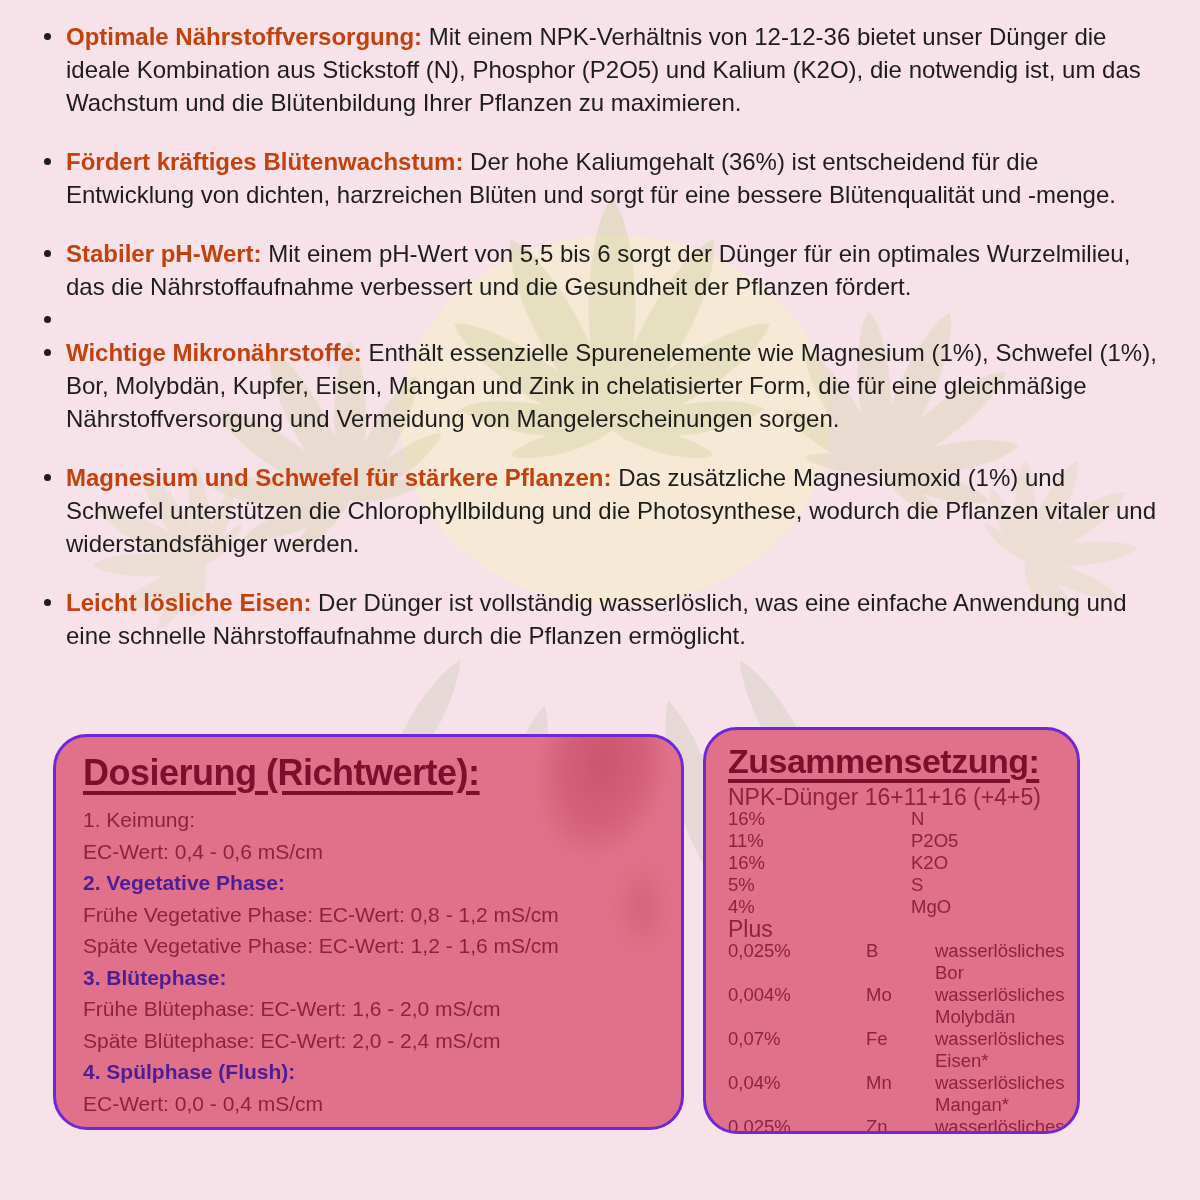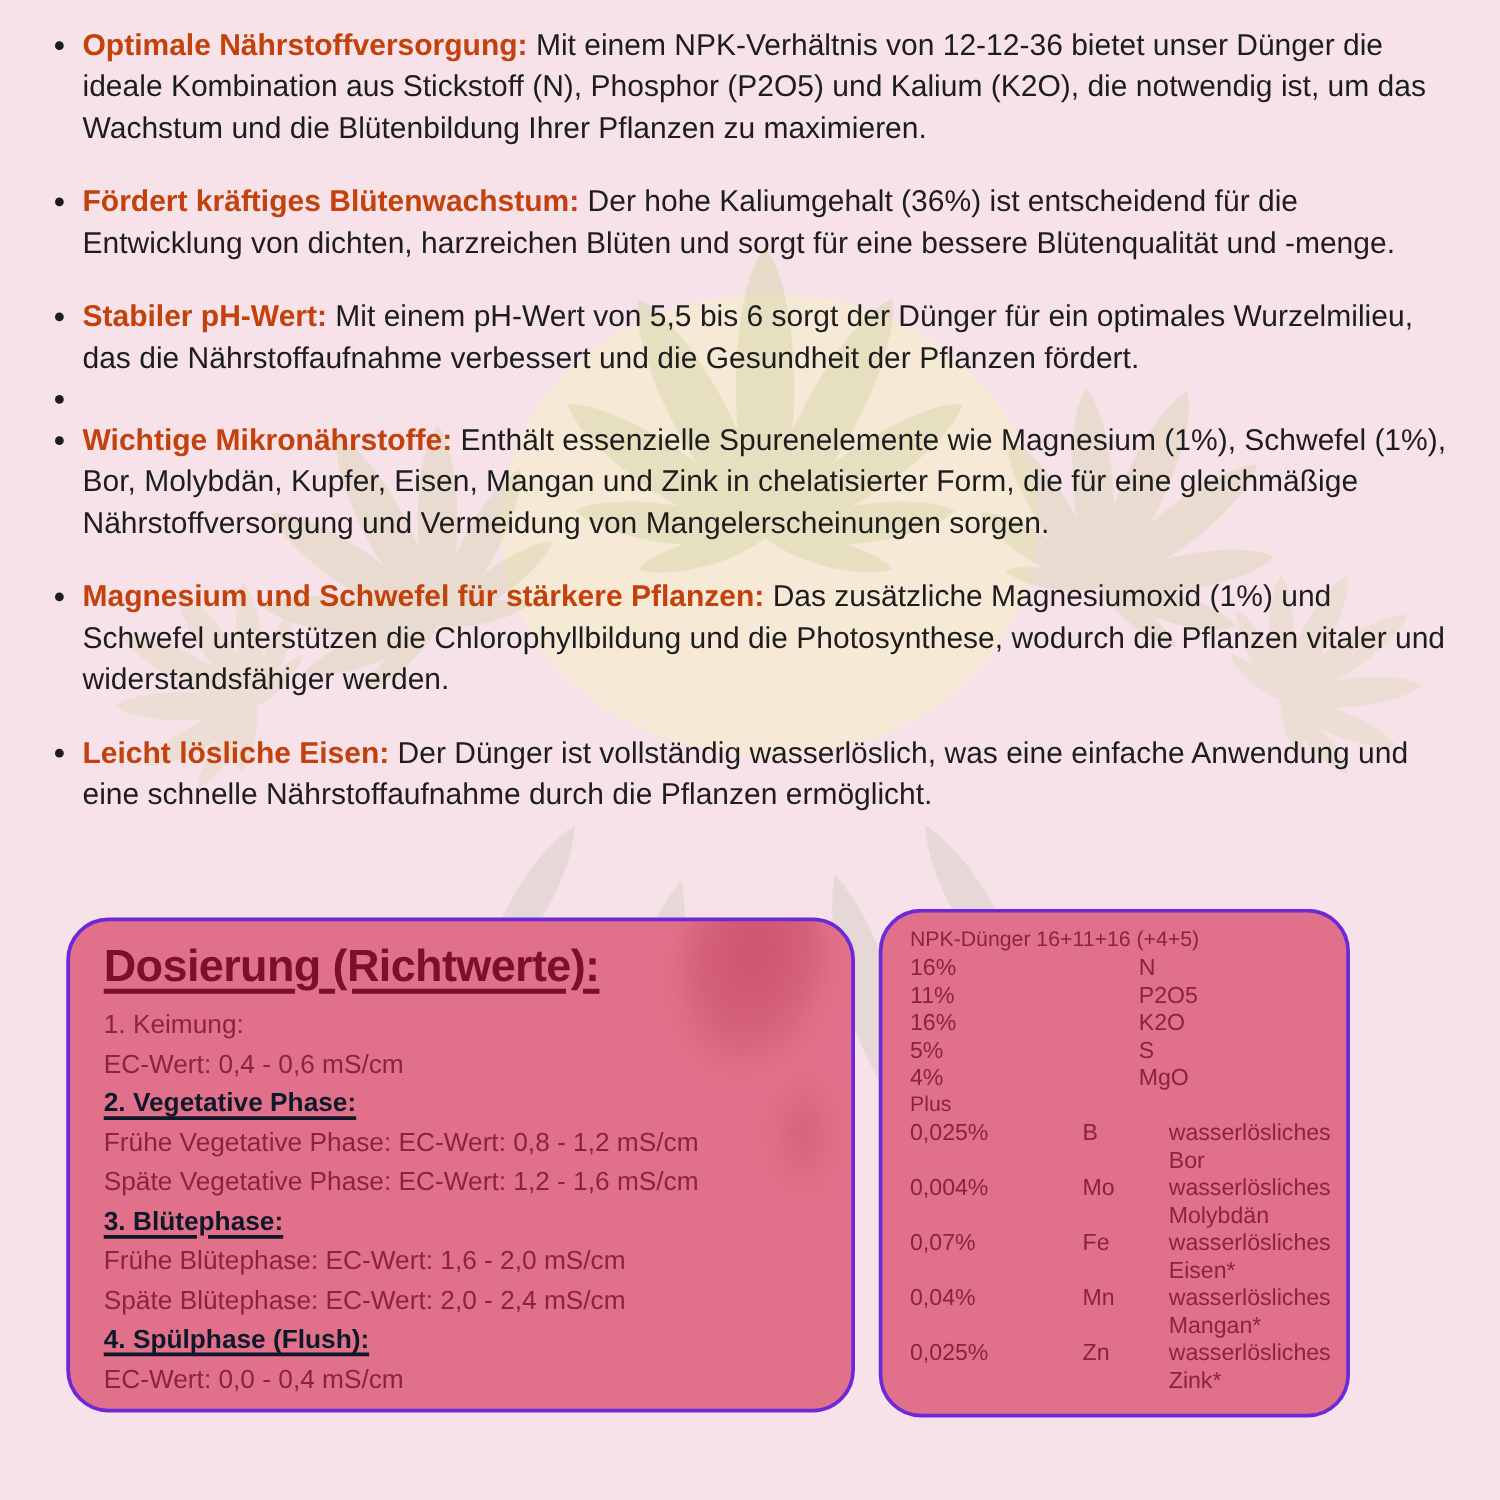--- a/index.html
+++ b/index.html
@@ -39,25 +39,25 @@
   .box-title{
     margin:0;font-weight:bold;color:#7a102e;
     text-decoration:underline;text-decoration-thickness:4px;text-underline-offset:6px;
     text-decoration-color:#7a102e;
   }
   .box.left  .box-title{font-size:36px;line-height:44px;letter-spacing:-0.5px;margin-bottom:9px;}
   .box.right .box-title{font-size:34px;line-height:40px;letter-spacing:-0.5px;margin-bottom:5px;}
 
   .dline{font-size:21px;line-height:31.5px;position:relative;z-index:2;}
   .dline.heading{
-    font-weight:bold;color:#0f172a;
-    text-decoration:underline;text-decoration-thickness:2.5px;text-underline-offset:4px;
+    font-weight:bold;color:#4c1d95;
+    text-decoration-thickness:2.5px;text-underline-offset:4px;
   }
 
-  .zsub,.zplus,.zfoot{font-size:17px;line-height:22px;}
+  .zsub,.zplus,.zfoot{font-size:23px;line-height:22px;}
   .zrow{display:flex;font-size:18.5px;line-height:22px;gap:32px;}
   .zrow.main  .zpct{width:151px;flex:none;}
   .zrow.trace .zpct{width:106px;flex:none;}
   .zrow.trace .zsym{display:inline-block;min-width:28px;margin-right:9px;}
 
   
   .blob{position:absolute;filter:blur(6px);pointer-events:none;z-index:1;}
   .blob1{
     left:478px;top:-28px;width:130px;height:150px;
     background:radial-gradient(ellipse at 50% 35%, rgba(168,38,60,.38) 0%, rgba(168,38,60,.22) 45%, rgba(168,38,60,0) 75%);
@@ -126,20 +126,21 @@
     <div class="dline">Frühe Vegetative Phase: EC-Wert: 0,8 - 1,2 mS/cm</div>
     <div class="dline">Späte Vegetative Phase: EC-Wert: 1,2 - 1,6 mS/cm</div>
     <div class="dline heading">3. Blütephase:</div>
     <div class="dline">Frühe Blütephase: EC-Wert: 1,6 - 2,0 mS/cm</div>
     <div class="dline">Späte Blütephase: EC-Wert: 2,0 - 2,4 mS/cm</div>
     <div class="dline heading">4. Spülphase (Flush):</div>
     <div class="dline">EC-Wert: 0,0 - 0,4 mS/cm</div>
   </section>
 
   <section class="box right">
+    <h2 class="box-title">Zusammensetzung:</h2>
     <div class="zsub">NPK-Dünger 16+11+16 (+4+5)</div>
 
     <div class="zrow main">
         <span class="zpct">16%</span>
         <span class="zsym">N</span>
       </div>
     <div class="zrow main">
         <span class="zpct">11%</span>
         <span class="zsym">P2O5</span>
       </div>

